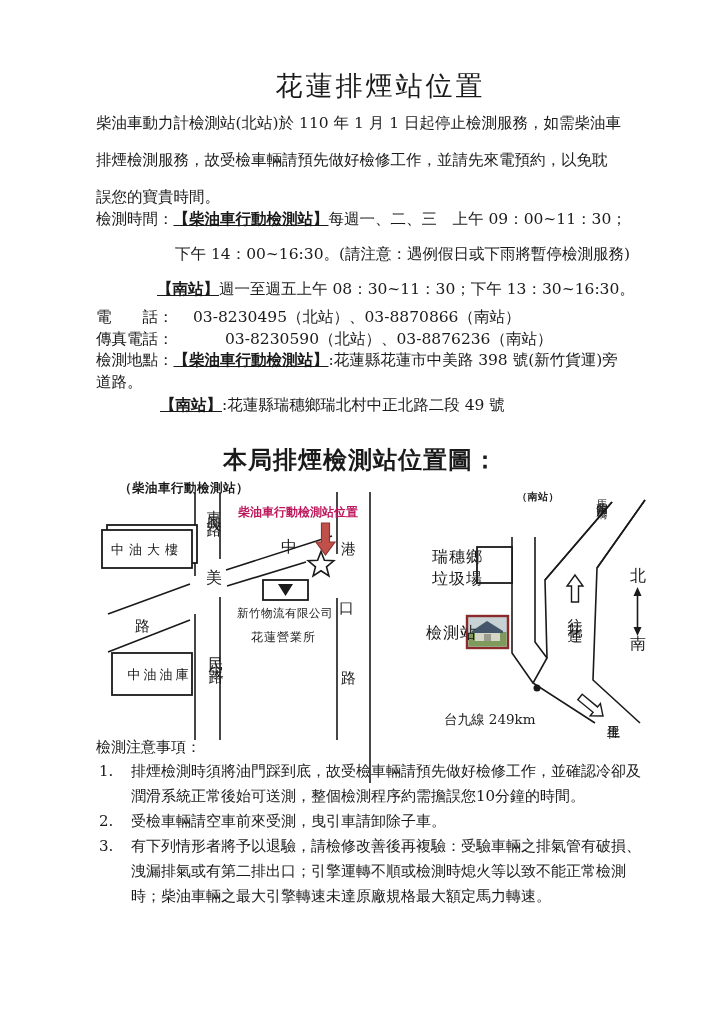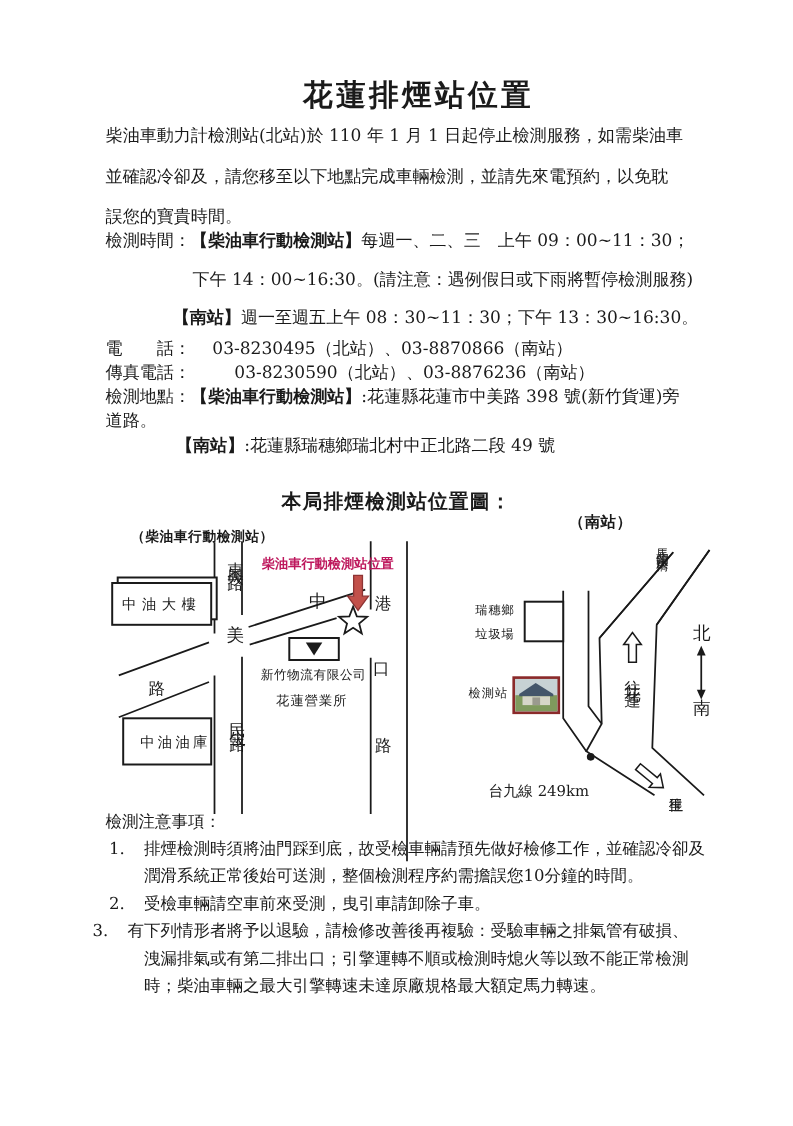--- a/index.html
+++ b/index.html
@@ -2,61 +2,61 @@
 <html><head>
 <meta charset="utf-8">
 <style>
   html,body{margin:0;padding:0;background:#888;}
   #page{
     position:relative;width:721px;height:1024px;background:#ffffff;
     font-family:"DejaVu Serif","Liberation Serif",serif;color:#1a1a1a;
     overflow:hidden;margin:0 auto;
   }
   .abs{position:absolute;white-space:nowrap;}
-  .b{font-weight:bold;}
+  .b{font-weight:bold;text-decoration:underline;}
   .v{writing-mode:vertical-rl;text-orientation:upright;}
-  #title{left:0;right:0;top:68px;text-align:center;font-size:27px;font-weight:bold;letter-spacing:3px;margin-left:40px;}
+  #title{left:0;right:0;top:68px;text-align:center;font-size:27px;font-weight:normal;letter-spacing:3px;margin-left:40px;}
   .intro-line{left:96px;font-size:15.5px;}
   .sched{font-size:15.5px;}
   .contact{font-size:15.5px;}
   .contact .lbl{display:inline-block;width:97px;}
-  #map-title{left:0;right:0;top:444px;text-align:center;font-size:18px;font-weight:bold;letter-spacing:1px;}
+  #map-title{left:0;right:0;top:444px;text-align:center;font-size:24px;font-weight:bold;letter-spacing:1px;}
   .map-caption{font-size:12.5px;font-weight:bold;letter-spacing:0.5px;}
-  .map-small{font-size:11px;letter-spacing:1px;}
+  .map-small{font-size:16px;letter-spacing:1px;}
   .marker-label{font-size:12px;font-weight:bold;}
   .notes{font-size:15px;}
   .note-num{display:inline-block;width:32px;}
   svg{position:absolute;overflow:visible;}
   svg path,svg line,svg polyline{fill:none;stroke:#1a1a1a;stroke-width:1.6;}
   svg rect.bx{fill:#ffffff;stroke:#1a1a1a;stroke-width:1.8;}
 </style>
 </head>
 <body>
 
 <div id="page">
 
   <div id="title" class="abs">花蓮排煙站位置</div>
 
   <div class="abs intro-line" style="top:113px">柴油車動力計檢測站(北站)於 110 年 1 月 1 日起停止檢測服務，如需柴油車</div>
-  <div class="abs intro-line" style="top:150px">並確認冷卻及，請您移至以下地點完成車輛檢測，並請先來電預約，以免耽</div>
+  <div class="abs intro-line" style="top:150px">排煙檢測服務，故受檢車輛請預先做好檢修工作，並請先來電預約，以免耽</div>
   <div class="abs intro-line" style="top:187px">誤您的寶貴時間。</div>
 
   <div class="abs sched" style="left:96px;top:209px">
     <span>檢測時間：</span><span class="b">【柴油車行動檢測站】</span><span>每週一、二、三　上午 09：00~11：30；</span>
   </div>
   <div class="abs sched" style="left:175px;top:244px">下午 14：00~16:30。(請注意：遇例假日或下雨將暫停檢測服務)</div>
   <div class="abs sched" style="left:157px;top:279px">
     <span class="b">【南站】</span><span>週一至週五上午 08：30~11：30；下午 13：30~16:30。</span>
   </div>
 
   <div class="abs contact" style="left:96px;top:307px">
     <span class="lbl">電　　話：</span><span style="">03-8230495（北站）、03-8870866（南站）</span>
   </div>
   <div class="abs contact" style="left:96px;top:329px">
-    <span class="lbl">傳真電話：</span><span style="margin-left:20px">03-8230590（北站）、03-8876236（南站）</span>
+    <span class="lbl">傳真電話：</span><span style="margin-left:32px">03-8230590（北站）、03-8876236（南站）</span>
   </div>
   <div class="abs contact" style="left:96px;top:350px">
     <span>檢測地點：</span><span class="b">【柴油車行動檢測站】</span><span>:花蓮縣花蓮市中美路 398 號(新竹貨運)旁</span>
   </div>
   <div class="abs contact" style="left:96px;top:372px">道路。</div>
   <div class="abs contact" style="left:160px;top:395px">
     <span class="b">【南站】</span><span>:花蓮縣瑞穗鄉瑞北村中正北路二段 49 號</span>
   </div>
 
   <div id="map-title" class="abs">本局排煙檢測站位置圖：</div>
@@ -104,21 +104,21 @@
   <div class="abs" style="left:341px;top:540px;font-size:15px">港</div>
   <div class="abs" style="left:339px;top:599px;font-size:15px">口</div>
   <div class="abs" style="left:341px;top:669px;font-size:15px">路</div>
   <div class="abs" style="left:281px;top:537px;font-size:16px">中</div>
   <div class="abs" style="left:135px;top:617px;font-size:15px">路</div>
   <div class="abs" style="left:102px;top:541px;width:90px;text-align:center;font-size:13px;letter-spacing:5px">中油大樓</div>
   <div class="abs" style="left:112px;top:666px;width:95px;text-align:center;font-size:13px;letter-spacing:3px">中油油庫</div>
   <div class="abs" style="left:237px;top:606px;font-size:11.5px;letter-spacing:0.5px">新竹物流有限公司</div>
   <div class="abs" style="left:251px;top:629px;font-size:12px;letter-spacing:1px">花蓮營業所</div>
 
-  <div class="abs map-caption" style="left:517px;top:466px;font-size:14px">（南站）</div>
+  <div class="abs map-caption" style="left:517px;top:490px;font-size:10px">（南站）</div>
 
   <svg style="left:420px;top:470px" width="245" height="295" viewBox="0 0 245 295">
 
     <g>
       <path d="M125,110 L192,32"></path>
       <path d="M177,98 L225,30"></path>
     </g>
 
     <g>
       <path d="M192,32 L125,110 L127,188 L113,213 L175,253"></path>
@@ -166,21 +166,21 @@
   <div class="abs notes" style="left:96px;top:738px">檢測注意事項：</div>
   <div class="abs notes" style="left:99px;top:762px">
     <span class="note-num">1.</span><span>排煙檢測時須將油門踩到底，故受檢車輛請預先做好檢修工作，並確認冷卻及</span>
   </div>
   <div class="abs notes" style="left:99px;top:787px">
     <span class="note-num"></span><span>潤滑系統正常後始可送測，整個檢測程序約需擔誤您10分鐘的時間。</span>
   </div>
   <div class="abs notes" style="left:99px;top:812px">
     <span class="note-num">2.</span><span>受檢車輛請空車前來受測，曳引車請卸除子車。</span>
   </div>
-  <div class="abs notes" style="left:84px;top:837px">
+  <div class="abs notes" style="left:99px;top:837px">
     <span class="note-num">3.</span><span>有下列情形者將予以退驗，請檢修改善後再複驗：受驗車輛之排氣管有破損、</span>
   </div>
   <div class="abs notes" style="left:99px;top:862px">
     <span class="note-num"></span><span>洩漏排氣或有第二排出口；引擎運轉不順或檢測時熄火等以致不能正常檢測</span>
   </div>
   <div class="abs notes" style="left:99px;top:887px">
     <span class="note-num"></span><span>時；柴油車輛之最大引擎轉速未達原廠規格最大額定馬力轉速。</span>
   </div>
 
 </div>

